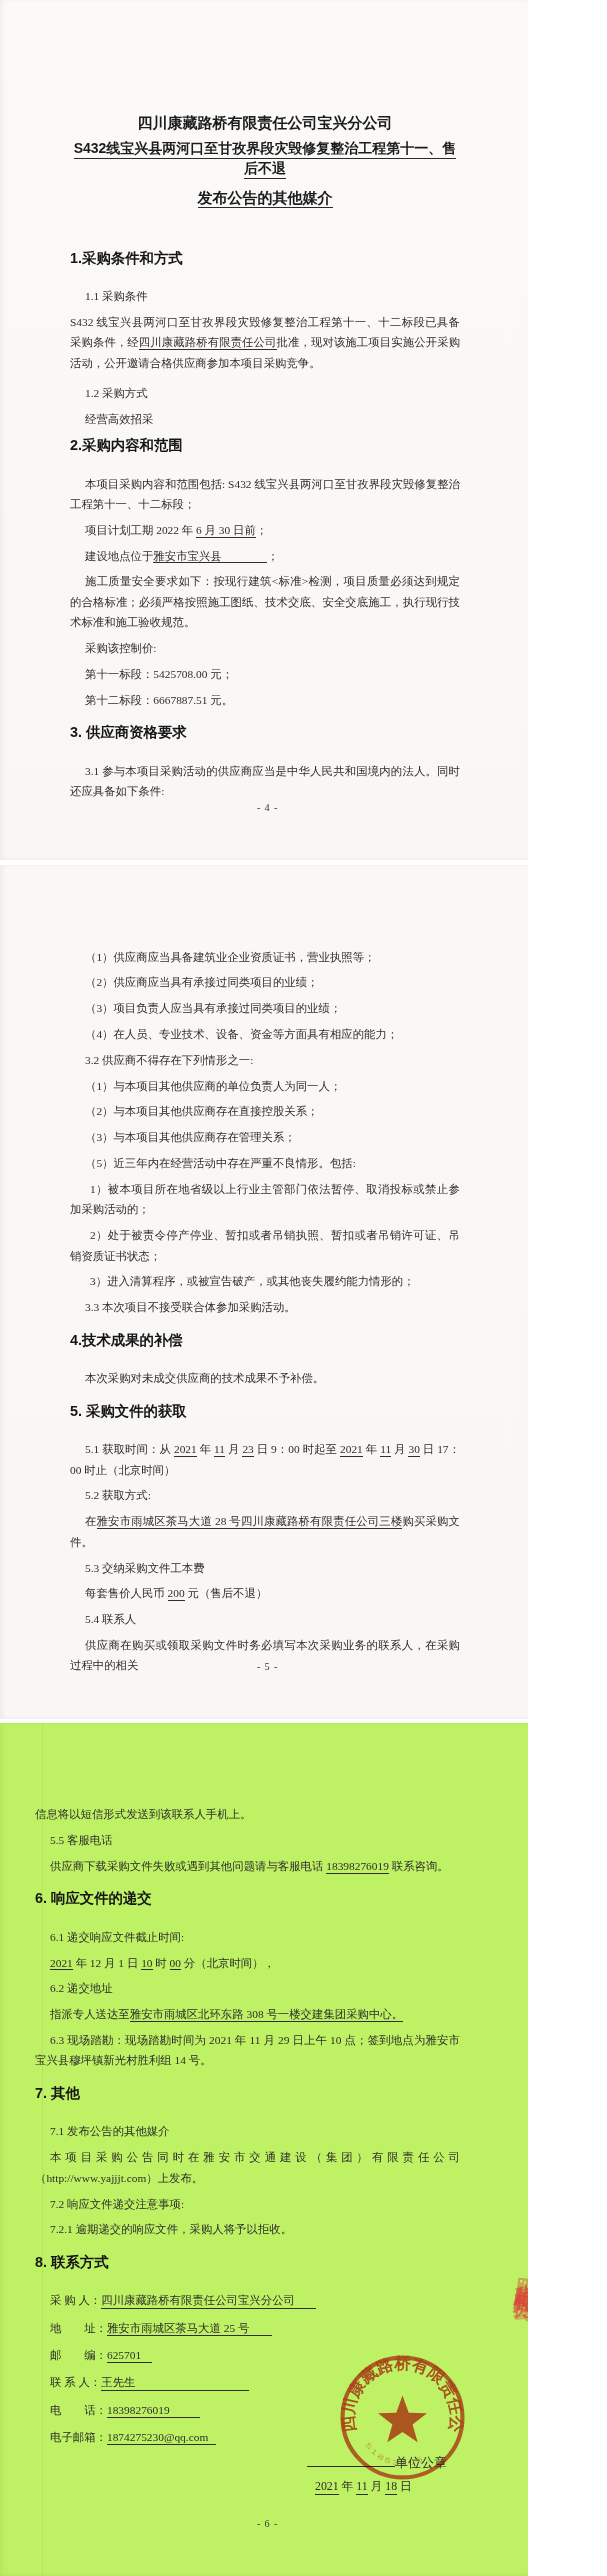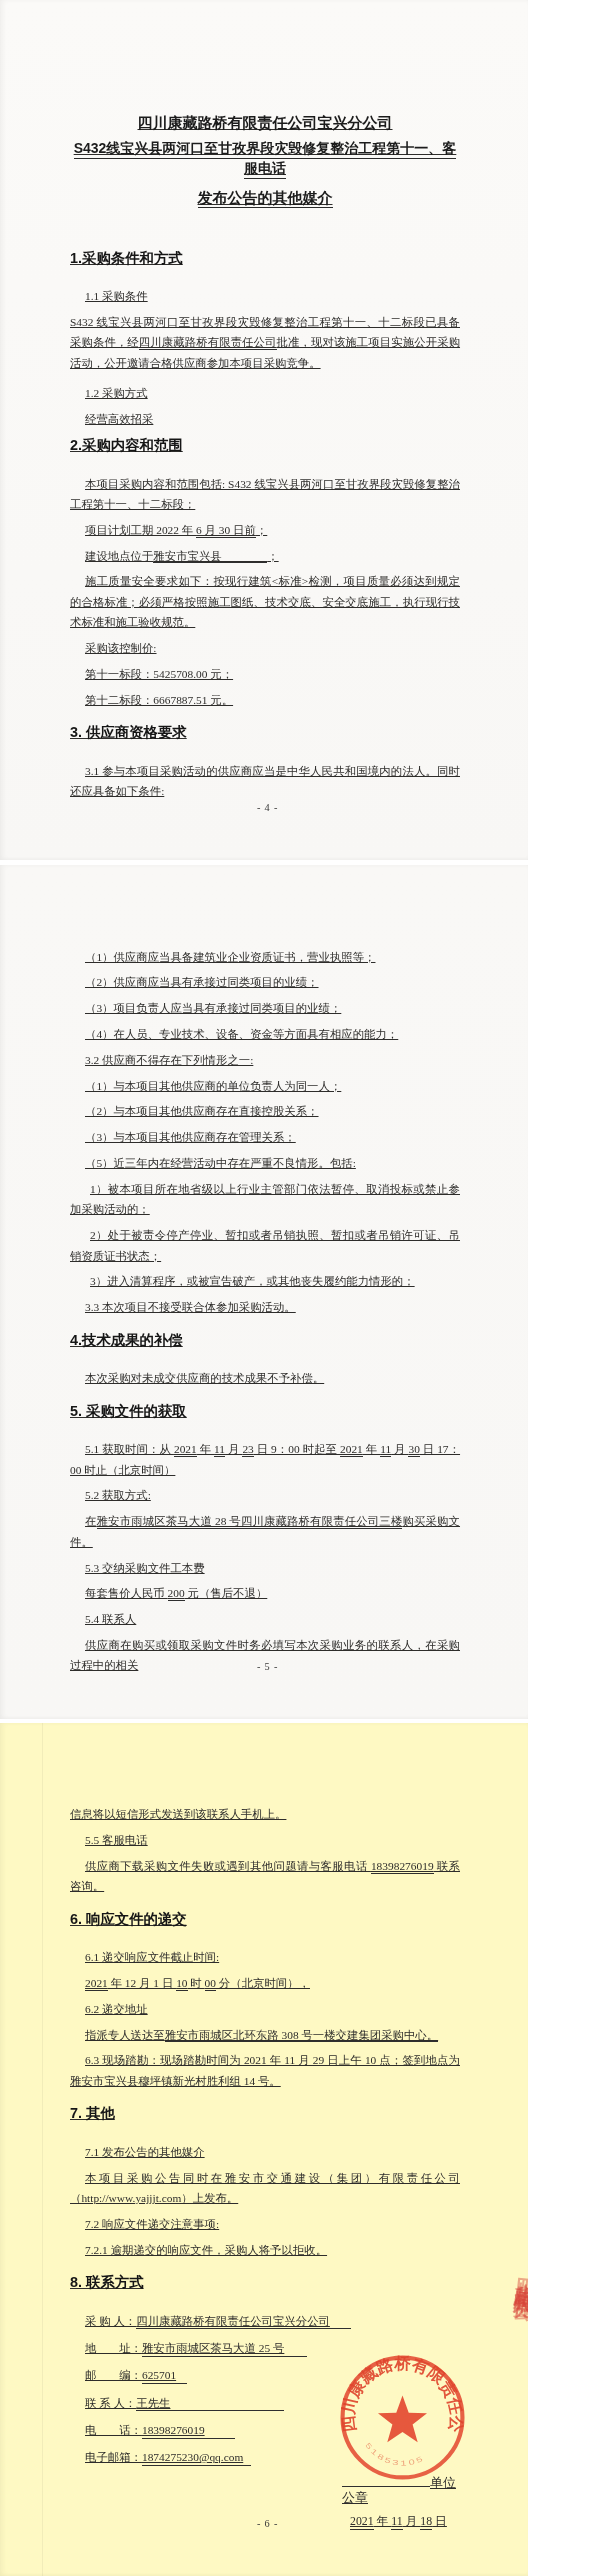--- a/index.html
+++ b/index.html
@@ -10,25 +10,24 @@
     color:#2e2d2b;
   }
   .page{
     position:relative;
     width:528px;
     box-sizing:border-box;
     overflow:hidden;
     padding-left:70px;
     padding-right:68px;
     box-shadow:inset 3px 0 5.3px rgba(0,0,0,0.045), inset 0 -1.5px 3px rgba(0,0,0,0.02);
-    text-decoration:underline;
   }
   #page-1{height:860px;padding-top:112px;background:linear-gradient(180deg,#fbfaf8 0%,#f8f7f5 100%);}
   #page-2{height:854px;padding-top:82px;background:linear-gradient(180deg,#f9f8f6 0%,#f8f7f5 100%);margin-top:4.6px;}
-  #page-3{height:853px;padding-top:81px;background:#fef9c3;margin-top:4.6px;}
+  #page-3{height:853px;padding-top:81px;background:#bef264;margin-top:4.6px;padding-left:35px;}
 
   .doc-title{font-family:"Liberation Sans",sans-serif;font-weight:bold;text-align:center;color:#1c1c1c;}
   .t1{font-size:15px;line-height:21px;margin:0 0 5.3px 0;}
   .t2{font-size:14px;line-height:20px;margin:0 0 8.4px 0;}
   .t3{font-size:15px;line-height:21px;margin:0;}
   .tx{border-bottom:1.1px solid #2a2a2a;padding-bottom:1.5px;}
 
   .h-sec{
     font-family:"Liberation Sans",sans-serif;
     font-weight:bold;font-size:14.4px;line-height:20.5px;
@@ -62,21 +61,21 @@
     transform:rotate(6deg);
     pointer-events:none;
   }
   .fold-line{position:absolute;left:42px;top:0;bottom:0;width:0.8px;background:rgba(0,0,0,0.05);}
 </style>
 </head>
 <body>
 
 <div class="page" id="page-1">
   <div class="doc-title t1">四川康藏路桥有限责任公司宝兴分公司</div>
-  <div class="doc-title t2"><span class="tx">S432线宝兴县两河口至甘孜界段灾毁修复整治工程第十一、客服电话</span></div>
+  <div class="doc-title t2"><span class="tx">S432线宝兴县两河口至甘孜界段灾毁修复整治工程第十一、售后不退</span></div>
   <div class="doc-title t3"><span class="tx">发布公告的其他媒介</span></div>
 
   <div class="h-sec" style="margin-top:40px;">1.采购条件和方式</div>
   <div class="para ind">1.1 采购条件</div>
   <div class="para"><span>S432 线宝兴县两河口至甘孜界段灾毁修复整治工程第十一、十二标段已具备采购条件，经</span><span class="u">四川康藏路桥有限责任公司</span><span>批准，现对该施工项目实施公开采购活动，公开邀请合格供应商参加本项目采购竞争。</span></div>
   <div class="para ind" style="margin-top:10px;">1.2 采购方式</div>
   <div class="para ind">经营高效招采</div>
 
   <div class="h-sec" style="margin-top:3px;">2.采购内容和范围</div>
   <div class="para ind">本项目采购内容和范围包括: S432 线宝兴县两河口至甘孜界段灾毁修复整治工程第十一、十二标段；</div>

